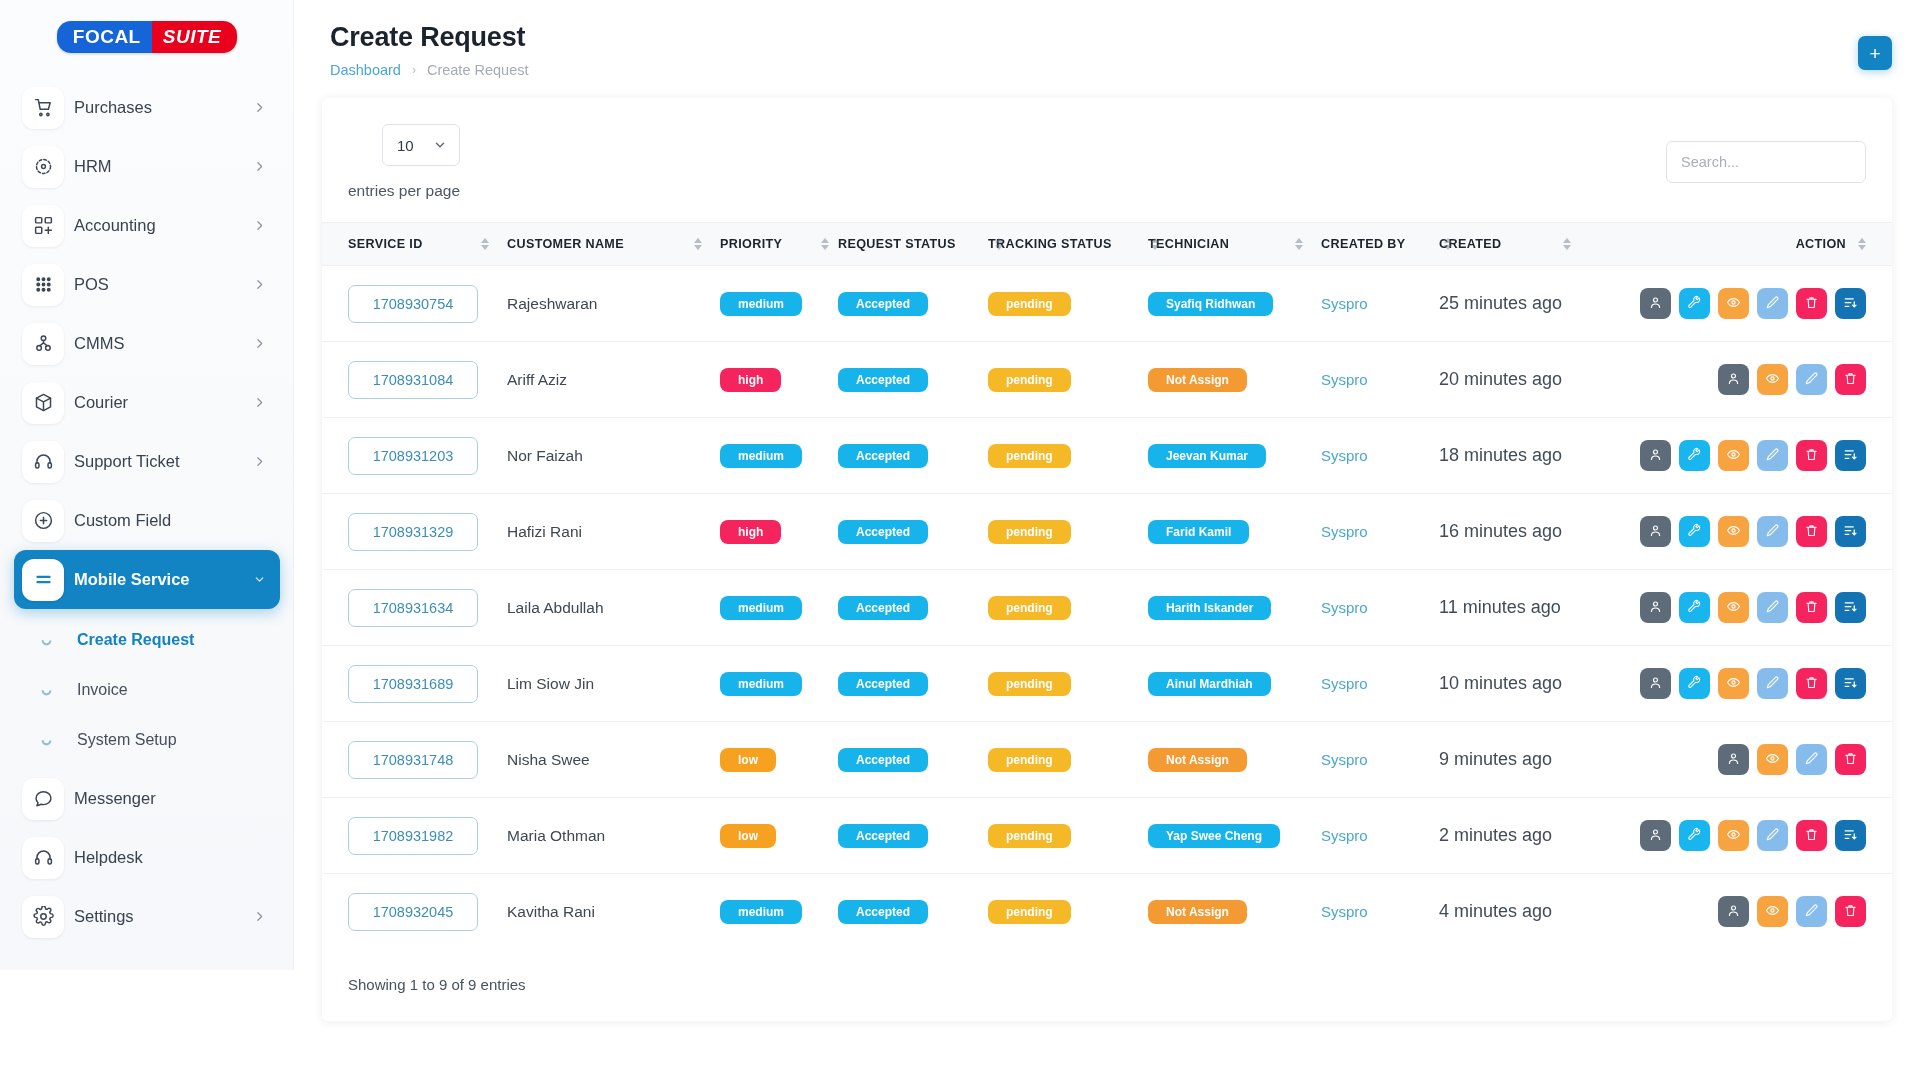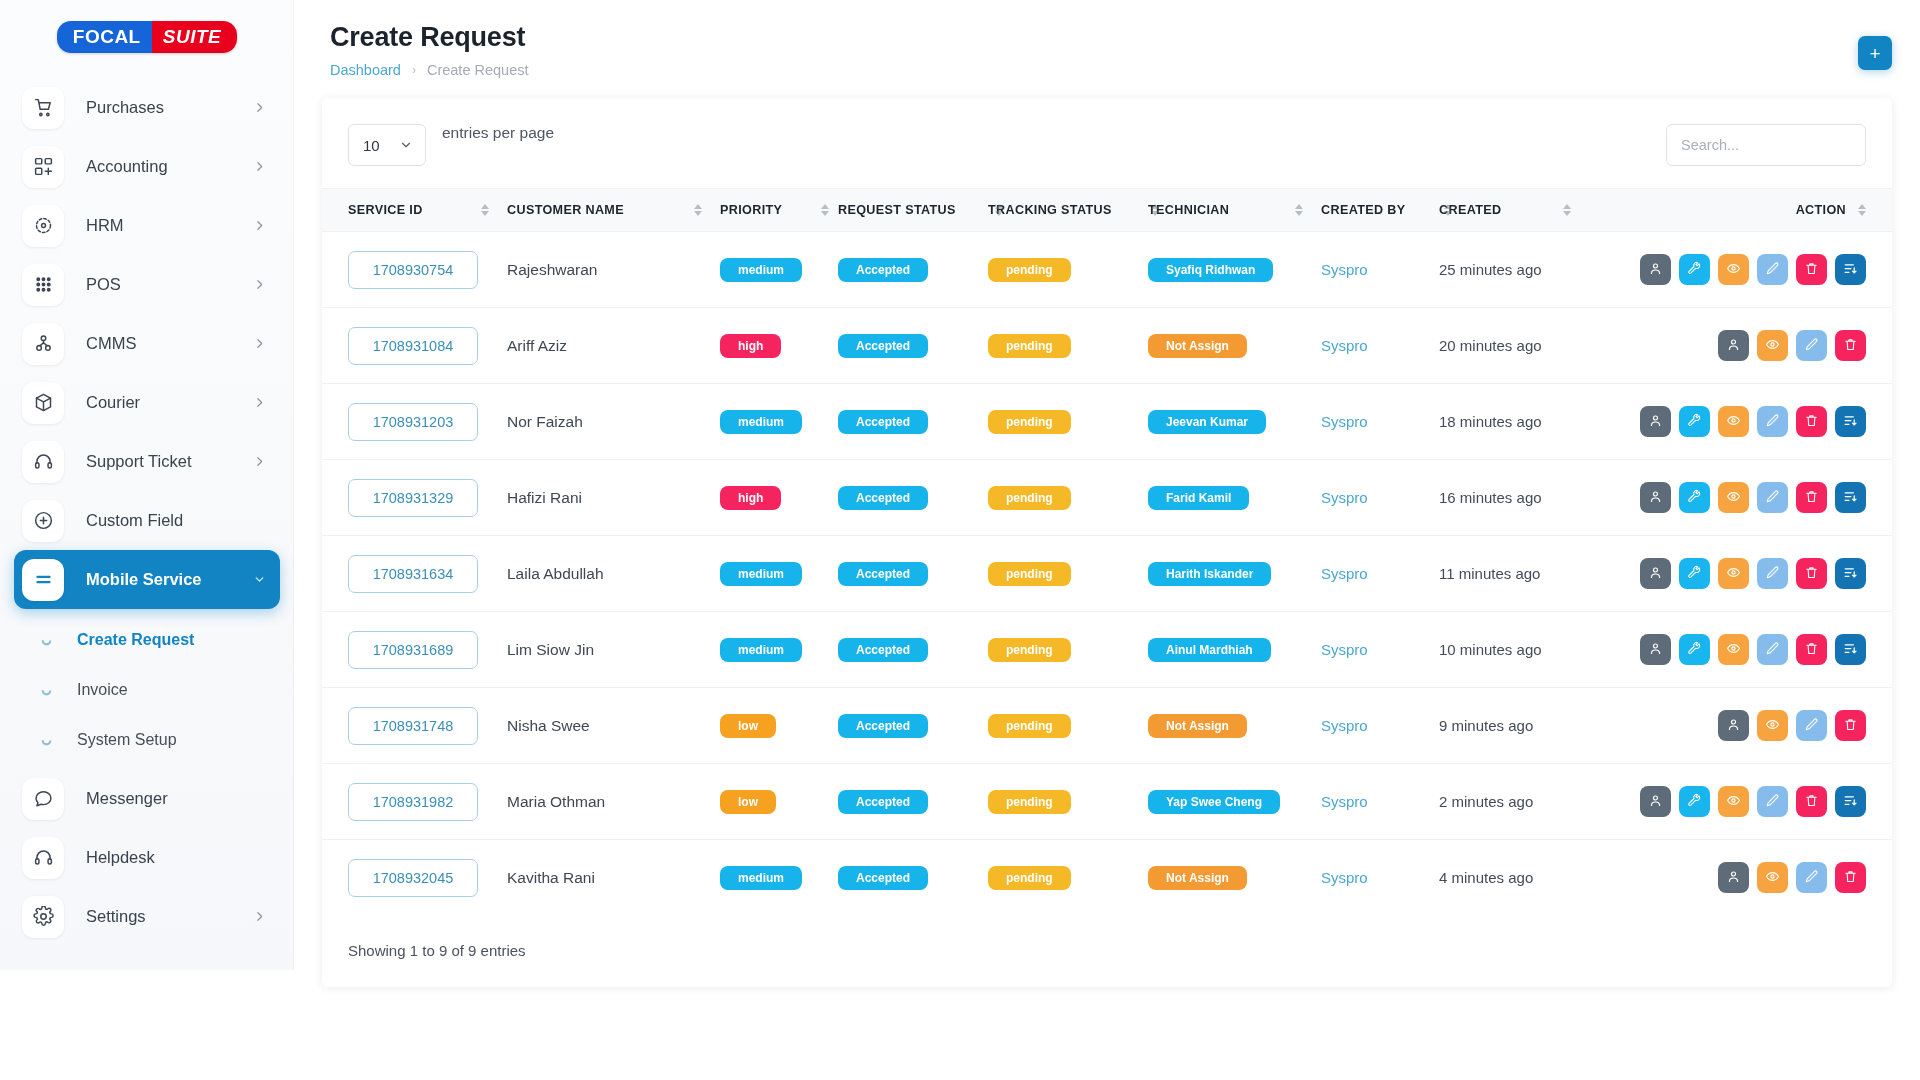--- a/index.html
+++ b/index.html
@@ -36,21 +36,21 @@
     position: relative;
   }
   .nav-ico {
     width: 42px; height: 42px; min-width:42px; border-radius: 12px;
     background: #ffffff; box-shadow: 0 1px 3px rgba(16,30,54,.07);
     display:flex; align-items:center; justify-content:center;
     color:#3c4654;
   }
   .nav-ico svg { width: 21px; height: 21px; }
   .nav-label {
-    flex: 1; margin-left: 22px;
+    flex: 1; margin-left: 10px;
     font-size: 16.5px; color:#39434f; font-weight: 500;
   }
   .chev { color:#8a929d; font-size: 15px; display:flex; align-items:center; }
   .chev svg { width:13px; height:13px; }
 
   .nav-item.active { background:#1283c3; box-shadow: 0 4px 14px rgba(18,131,195,.35); }
   .nav-item.active .nav-label { color:#ffffff; font-weight: bold; }
   .nav-item.active .chev { color:#d6ecf8; }
   .nav-item.active .nav-ico { background:#ffffff; color:#1283c3; }
 
@@ -96,21 +96,21 @@
     background:#ffffff;
     border-radius: 6px;
     box-shadow: 0 1px 10px rgba(30,45,70,.09);
     overflow: hidden;
     min-height: 856px;
   }
   .card-top {
     display:flex; align-items:center; justify-content:space-between;
     padding: 26px 26px 22px 26px;
   }
-  .entries-left { display:flex; align-items:flex-start; gap: 16px; }
+  .entries-left { display:flex; align-items:flex-end; gap: 16px; flex-direction: column; }
   .select-box {
     position:relative; width: 78px; height: 42px;
     border:1px solid #dfe3e8; border-radius:6px;
     background:#fff; display:flex; align-items:center;
     padding: 0 10px 0 14px; cursor:pointer;
     font-size: 15px; color:#2f3a46;
   }
   .select-box .caret { position:absolute; right: 12px; color:#5d6773; display:flex; }
   .select-box .caret svg { width: 14px; height:14px; }
   .entries-text { font-size: 15.5px; color:#4d5662; }
@@ -159,21 +159,21 @@
     white-space: nowrap;
   }
   .b-medium { background:#17b4ec; }
   .b-high   { background:#f5235e; }
   .b-low    { background:#f6a11f; }
   .b-accept { background:#17b4ec; }
   .b-pending{ background:#f5b826; }
   .b-tech   { background:#17b4ec; }
   .b-notassign { background:#f49a33; }
   .creator { font-size: 15px; color:#4aa8cf; cursor:pointer; }
-  .created { font-size: 15px; color:#424c58; }
+  .created { font-size: 18px; color:#424c58; }
 
   .actions { display:flex; align-items:center; justify-content:flex-end; gap: 8px; padding-right: 26px; }
   .abtn {
     width: 31px; height: 31px; border-radius: 8px; border:none; cursor:pointer;
     display:flex; align-items:center; justify-content:center; color:#fff;
   }
   .abtn svg { width: 15px; height: 15px; }
   .a-user  { background:#5e6b78; }
   .a-wrench{ background:#18b5ef; }
   .a-eye   { background:#f6a340; }
@@ -210,41 +210,41 @@
           <span class="nav-label">Purchases</span>
           <span class="chev">
             <svg viewBox="0 0 24 24" fill="none" stroke="currentColor" stroke-width="1.7" stroke-linecap="round" stroke-linejoin="round">
               <polyline points="9 5 16 12 9 19" stroke-width="2.2"></polyline>
             </svg>
           </span>
         </div>
         <div class="nav-item">
           <span class="nav-ico">
             <svg viewBox="0 0 24 24" fill="none" stroke="currentColor" stroke-width="1.7" stroke-linecap="round" stroke-linejoin="round">
+              <circle cx="12" cy="12" r="8" stroke-dasharray="3 2.4"></circle>
+              <circle cx="12" cy="12" r="2.2"></circle>
+            </svg>
+          </span>
+          <span class="nav-label">HRM</span>
+          <span class="chev">
+            <svg viewBox="0 0 24 24" fill="none" stroke="currentColor" stroke-width="1.7" stroke-linecap="round" stroke-linejoin="round">
+              <polyline points="9 5 16 12 9 19" stroke-width="2.2"></polyline>
+            </svg>
+          </span>
+        </div>
+        <div class="nav-item">
+          <span class="nav-ico">
+            <svg viewBox="0 0 24 24" fill="none" stroke="currentColor" stroke-width="1.7" stroke-linecap="round" stroke-linejoin="round">
               <rect x="3" y="3" width="7" height="6" rx="1"></rect>
               <rect x="14" y="3" width="7" height="6" rx="1"></rect>
               <rect x="3" y="14" width="7" height="7" rx="1"></rect>
               <path d="M17.5 14v7M14 17.5h7"></path>
             </svg>
           </span>
           <span class="nav-label">Accounting</span>
-          <span class="chev">
-            <svg viewBox="0 0 24 24" fill="none" stroke="currentColor" stroke-width="1.7" stroke-linecap="round" stroke-linejoin="round">
-              <polyline points="9 5 16 12 9 19" stroke-width="2.2"></polyline>
-            </svg>
-          </span>
-        </div>
-        <div class="nav-item">
-          <span class="nav-ico">
-            <svg viewBox="0 0 24 24" fill="none" stroke="currentColor" stroke-width="1.7" stroke-linecap="round" stroke-linejoin="round">
-              <circle cx="12" cy="12" r="8" stroke-dasharray="3 2.4"></circle>
-              <circle cx="12" cy="12" r="2.2"></circle>
-            </svg>
-          </span>
-          <span class="nav-label">HRM</span>
           <span class="chev">
             <svg viewBox="0 0 24 24" fill="none" stroke="currentColor" stroke-width="1.7" stroke-linecap="round" stroke-linejoin="round">
               <polyline points="9 5 16 12 9 19" stroke-width="2.2"></polyline>
             </svg>
           </span>
         </div>
         <div class="nav-item">
           <span class="nav-ico">
             <svg viewBox="0 0 24 24" fill="none" stroke="currentColor" stroke-width="1.7" stroke-linecap="round" stroke-linejoin="round">
               <circle cx="6" cy="6" r="1.4" fill="currentColor"></circle>

